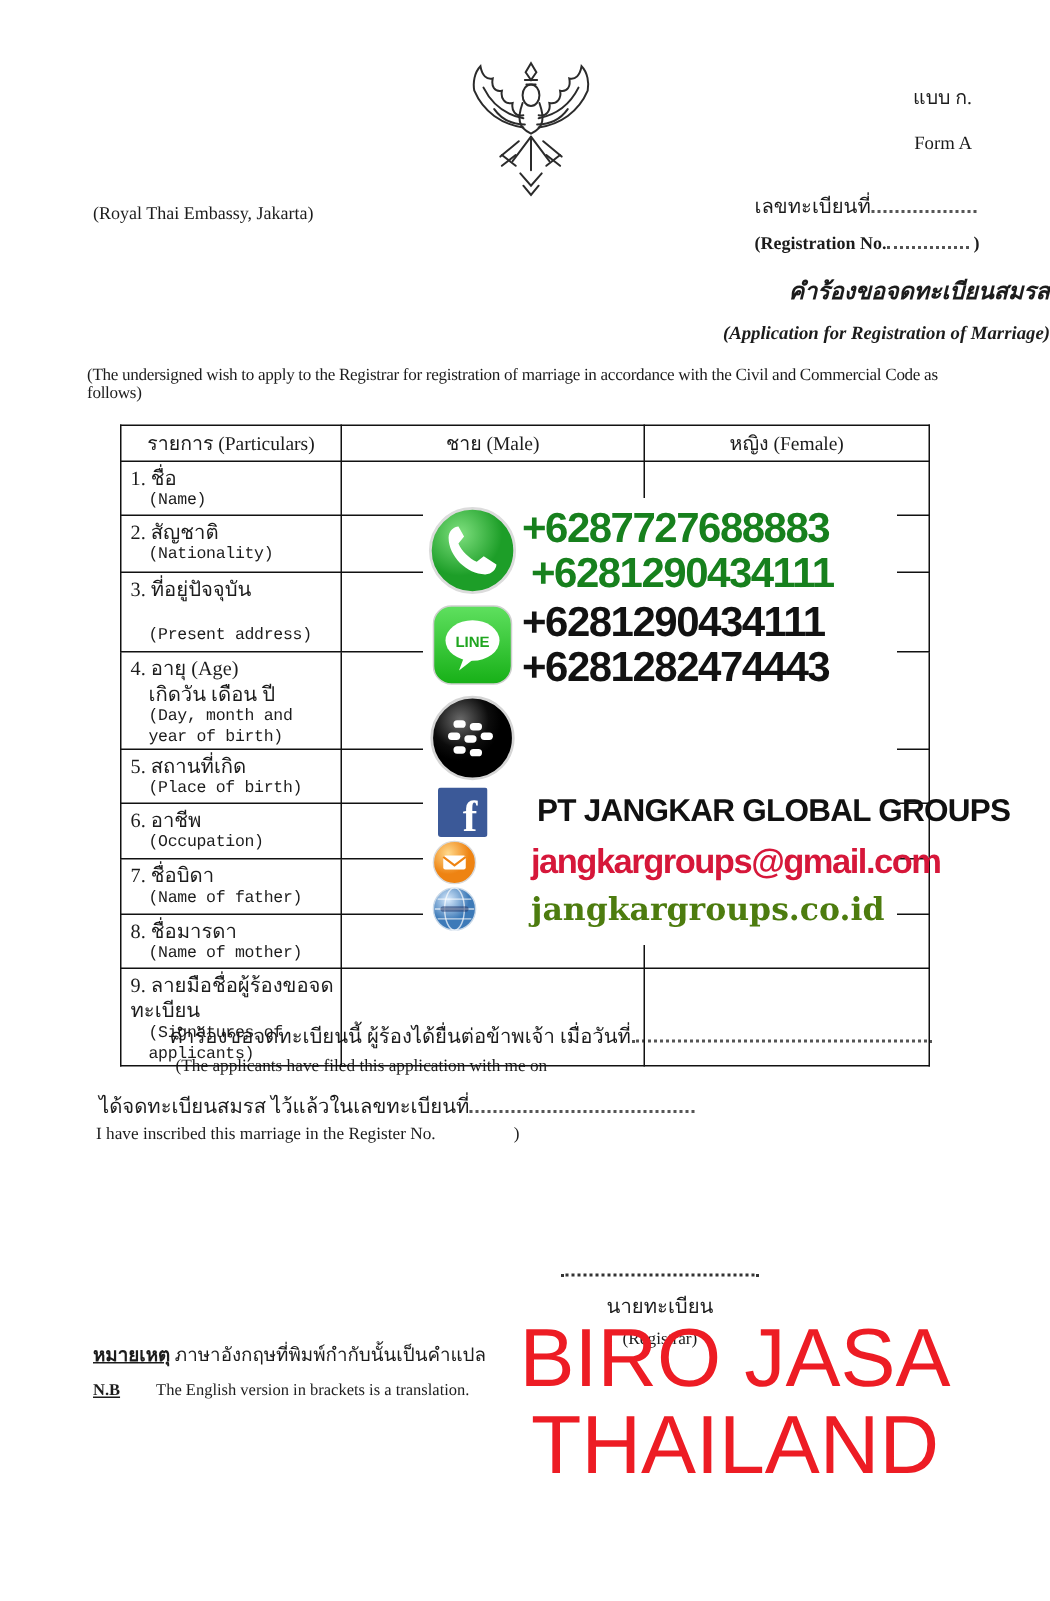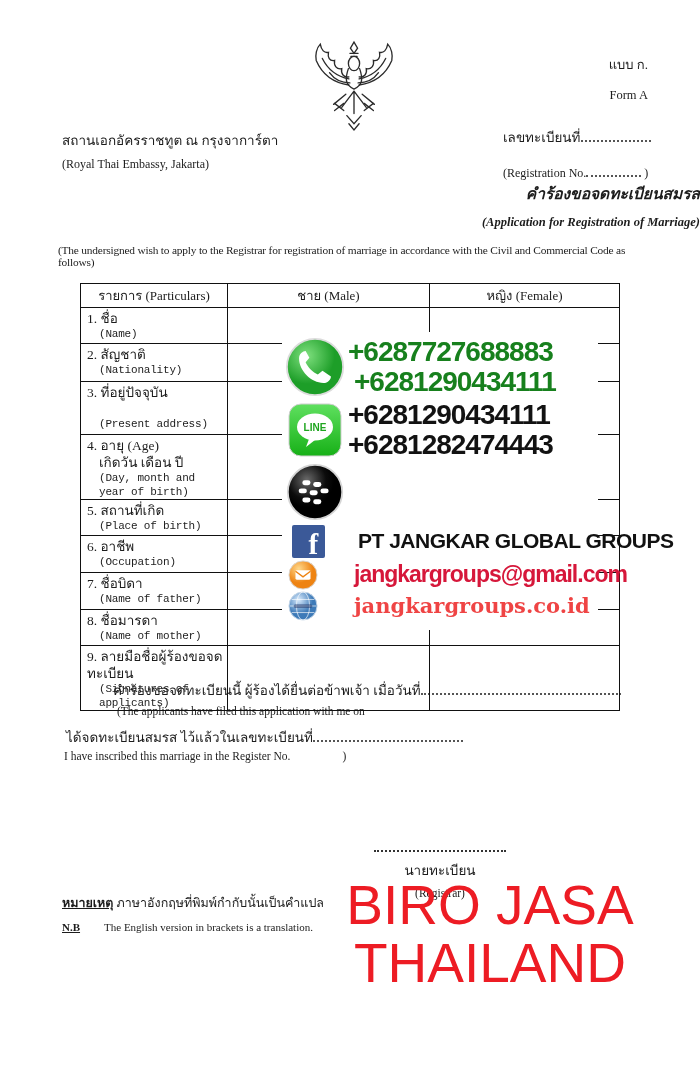--- a/index.html
+++ b/index.html
@@ -6,21 +6,21 @@
   #page{position:relative;width:700px;height:1067px;background:#ffffff;margin:0 auto;
         font-family:"Liberation Serif",serif;color:#1c1c1c;overflow:hidden;}
 
   
   .emblem{position:absolute;left:308px;top:38px;width:92px;height:96px;}
   .formcode{position:absolute;left:478px;top:54px;width:170px;text-align:right;font-size:13px;}
   .formcode .en{margin-top:13px;font-size:12.5px;}
   .embassy{position:absolute;left:62px;top:129px;font-size:13.5px;}
   .embassy .en{margin-top:6px;font-size:12px;}
   .regno{position:absolute;left:503px;top:126px;font-size:13.5px;}
-  .regno .en{margin-top:16px;font-size:12px;}
+  .regno .en{margin-top:5px;font-size:12px;font-weight:bold;}
   .leader{display:inline-block;border-bottom:2px dotted #555;height:11px;vertical-align:baseline;}
 
   .title{position:absolute;left:0;right:0;top:181px;text-align:right;font-style:italic;}
   .title .th{font-weight:bold;font-size:15.5px;}
   .title .en{font-weight:bold;font-size:12.5px;margin-top:9px;}
 
   .intro{position:absolute;left:58px;top:237px;width:586px;}
   .intro .th{font-size:14px;}
   .intro .en{font-size:11.4px;margin-top:7px;letter-spacing:-0.2px;}
 
@@ -39,21 +39,21 @@
   
   .overlay{position:absolute;left:282px;top:332px;width:316px;height:298px;background:#fff;z-index:5;
            display:flex;flex-direction:column;padding-top:3px;box-sizing:border-box;}
   .c-row{display:flex;align-items:center;}
   .icon-wrap{width:66px;display:flex;justify-content:center;flex:0 0 66px;}
   .numblock{display:flex;flex-direction:column;}
   .numline{font-family:"Liberation Sans",sans-serif;font-weight:bold;font-size:28px;line-height:30px;letter-spacing:-1px;white-space:nowrap;}
   .green{color:#17801d;} .dark{color:#121212;} .orange{color:#f5831f;}
   .fb-text{font-family:"Liberation Sans",sans-serif;font-weight:bold;font-size:21px;letter-spacing:-0.5px;color:#111;white-space:nowrap;}
   .em-text{font-family:"Liberation Sans",sans-serif;font-weight:bold;font-size:23px;letter-spacing:-1px;color:#d6173a;white-space:nowrap;}
-  .web-text{font-family:"DejaVu Serif",serif;font-weight:bold;font-size:21px;color:#ef4444;white-space:nowrap;}
+  .web-text{font-family:"DejaVu Serif",serif;font-weight:bold;font-size:21px;color:#4d7c0f;white-space:nowrap;}
 
   
   .filing1{position:absolute;left:113px;top:679px;font-size:13.5px;}
   .filing2{position:absolute;left:117px;top:705px;font-size:11.5px;}
   .filing3{position:absolute;left:66px;top:726px;font-size:13.5px;}
   .filing4{position:absolute;left:64px;top:750px;font-size:11.5px;}
   .spacer{display:inline-block;width:52px;}
 
   .registrar{position:absolute;left:350px;top:838px;width:180px;text-align:center;}
   .registrar .dots{width:132px;border-bottom:2.5px dotted #333;height:5px;display:inline-block;}
@@ -94,21 +94,20 @@
       <path d="M40 84 l5 6 5 -6"></path>
     </g>
   </svg>
 
   <div class="formcode">
     <div>แบบ ก.</div>
     <div class="en">Form A</div>
   </div>
 
   <div class="embassy">
-    <div>สถานเอกอัครราชทูต ณ กรุงจาการ์ตา</div>
     <div class="en">(Royal Thai Embassy, Jakarta)</div>
   </div>
 
   <div class="regno">
     <div><span>เลขทะเบียนที่</span><span class="leader" style="width:70px"></span></div>
     <div class="en"><span>(Registration No.</span><span class="leader" style="width:55px"></span> <span>)</span></div>
   </div>
 
   <div class="title">
     <div class="th">คำร้องขอจดทะเบียนสมรส</div>

